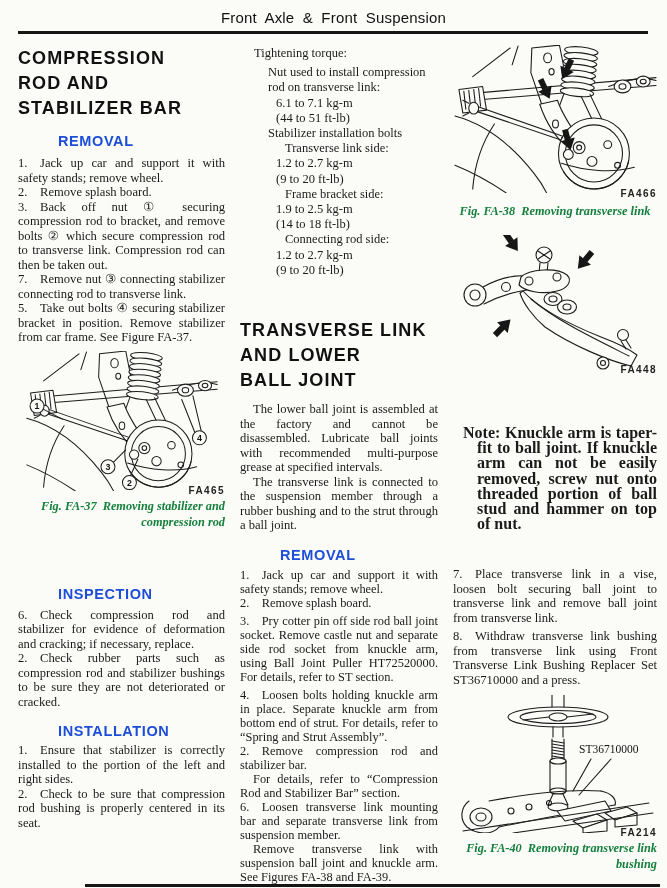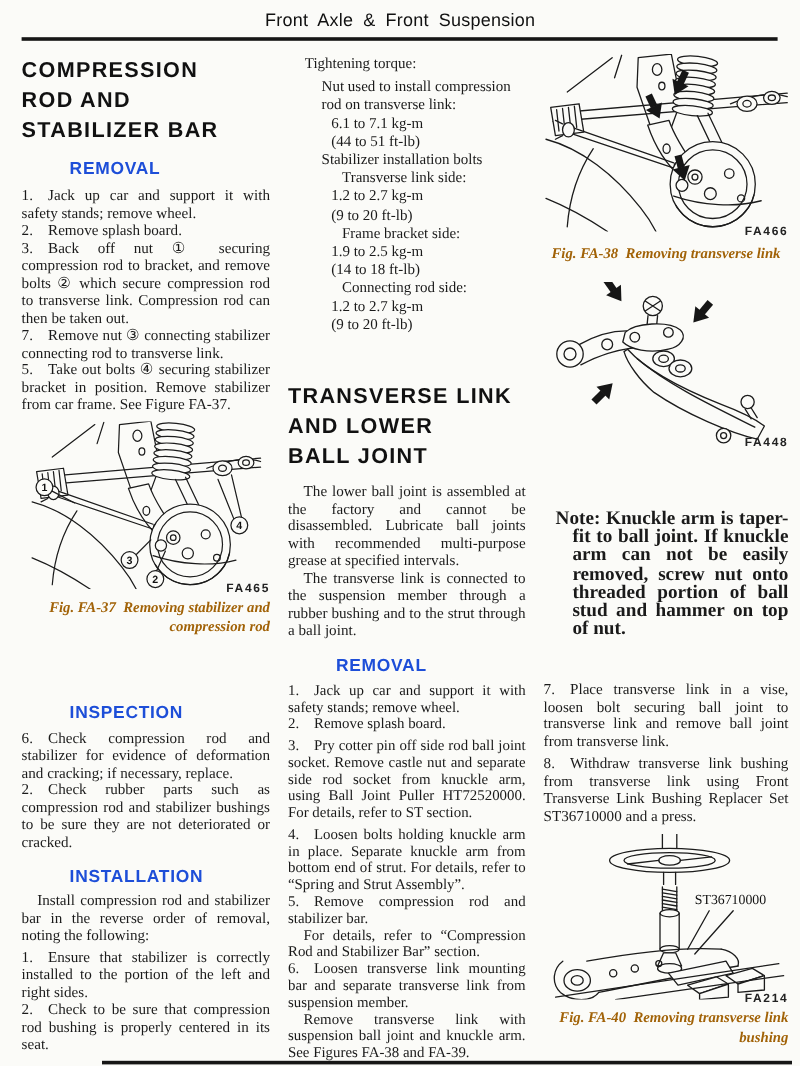--- a/index.html
+++ b/index.html
@@ -46,21 +46,21 @@
   .t3 { margin-left: 36px; }
 
   .fig-art { display: block; }
   .fig-code {
     font-family: "Liberation Sans", sans-serif; font-weight: 700;
     font-size: 10px; letter-spacing: 1.4px; text-align: right; color: #222;
     margin-top: -6px;
   }
   .fig-cap {
     font-style: italic; font-weight: 700;
-    font-size: 12.3px; line-height: 16px; white-space: pre-line; color: #a16207;
+    font-size: 12.3px; line-height: 16px; white-space: pre-line; color: #15803d;
   }
   .cap-right { text-align: right; }
   .cap-center { text-align: center; }
 
   .note {
     font-weight: 700; font-size: 16px; line-height: 15.2px;
     text-align: justify; margin-left: 10px;
     padding-left: 14px; text-indent: -14px;
   }
 
@@ -179,21 +179,20 @@
   </div>
 
   <div class="sub-head" style="margin-top:56px;">INSPECTION</div>
   <div style="margin-top:6px;">
     <div class="para">6. Check compression rod and stabilizer for evidence of deformation and cracking; if necessary, replace.</div>
     <div class="para">2. Check rubber parts such as compression rod and stabilizer bushings to be sure they are not deteriorated or cracked.</div>
   </div>
 
   <div class="sub-head" style="margin-top:14px;">INSTALLATION</div>
   <div style="margin-top:4px;">
-    <div class="para indent">Install compression rod and stabilizer bar in the reverse order of removal, noting the following:</div>
     <div class="para gap-sm">1. Ensure that stabilizer is correctly installed to the portion of the left and right sides.</div>
     <div class="para">2. Check to be sure that compression rod bushing is properly centered in its seat.</div>
   </div>
 </div>
 
 <div class="col" id="col-mid">
   <div class="torque" style="margin-top:2px;">
     <div class="t0">Tightening torque:</div>
     <div class="t1">Nut used to install compression</div>
     <div class="t1">rod on transverse link:</div>
@@ -219,21 +218,21 @@
     <div class="para indent">The lower ball joint is assembled at the factory and cannot be disassembled. Lubricate ball joints with recommended multi-purpose grease at specified intervals.</div>
     <div class="para indent">The transverse link is connected to the suspension member through a rubber bushing and to the strut through a ball joint.</div>
   </div>
 
   <div class="sub-head" style="margin-top:14px;">REMOVAL</div>
   <div class="tight" style="margin-top:5px;">
     <div class="para">1. Jack up car and support it with safety stands; remove wheel.</div>
     <div class="para">2. Remove splash board.</div>
     <div class="para gap-sm">3. Pry cotter pin off side rod ball joint socket. Remove castle nut and separate side rod socket from knuckle arm, using Ball Joint Puller HT72520000. For details, refer to ST section.</div>
     <div class="para gap-sm">4. Loosen bolts holding knuckle arm in place. Separate knuckle arm from bottom end of strut. For details, refer to “Spring and Strut Assembly”.</div>
-    <div class="para">5. Remove compression rod and stabilizer bar.</div>
+    <div class="para">2. Remove compression rod and stabilizer bar.</div>
     <div class="para indent">For details, refer to “Compression Rod and Stabilizer Bar” section.</div>
     <div class="para">6. Loosen transverse link mounting bar and separate transverse link from suspension member.</div>
     <div class="para indent">Remove transverse link with suspension ball joint and knuckle arm. See Figures FA-38 and FA-39.</div>
   </div>
 </div>
 
 <div class="col" id="col-right">
   <div style="margin-top:4px;">
     <svg class="fig-art" width="204" height="150" viewBox="0 0 207 150">
       <use href="#susp" width="207" height="150"></use>

